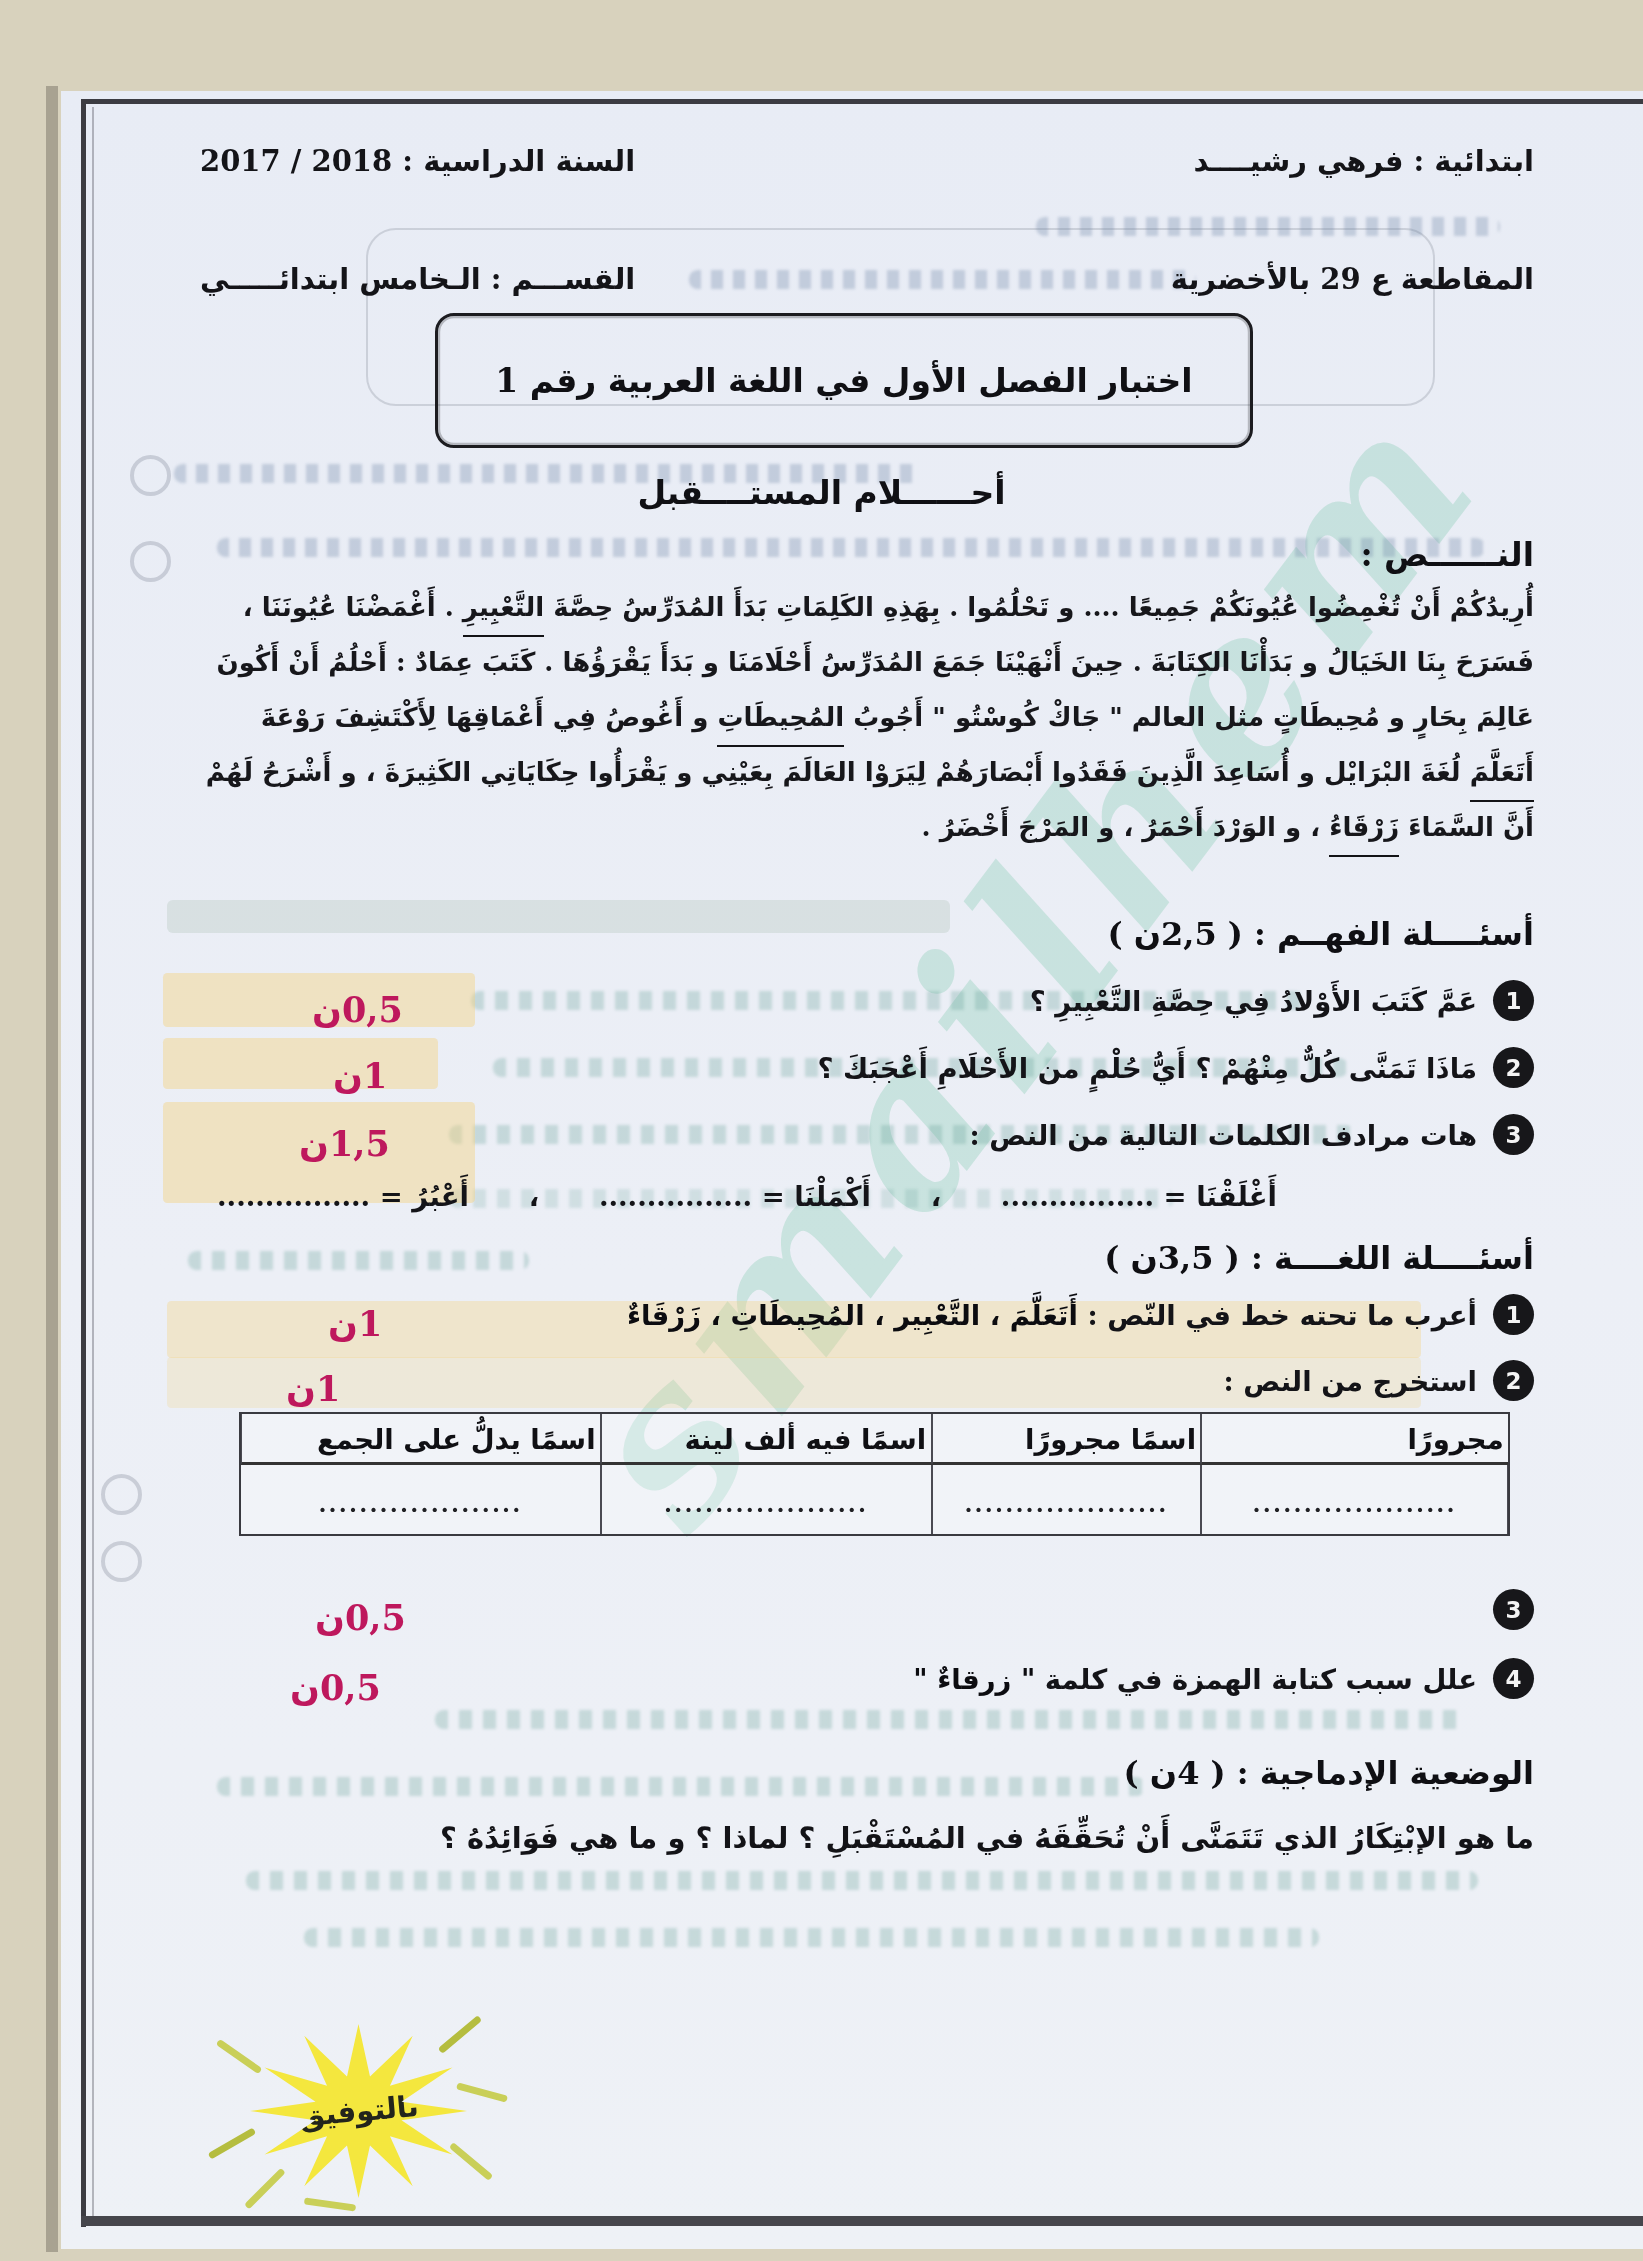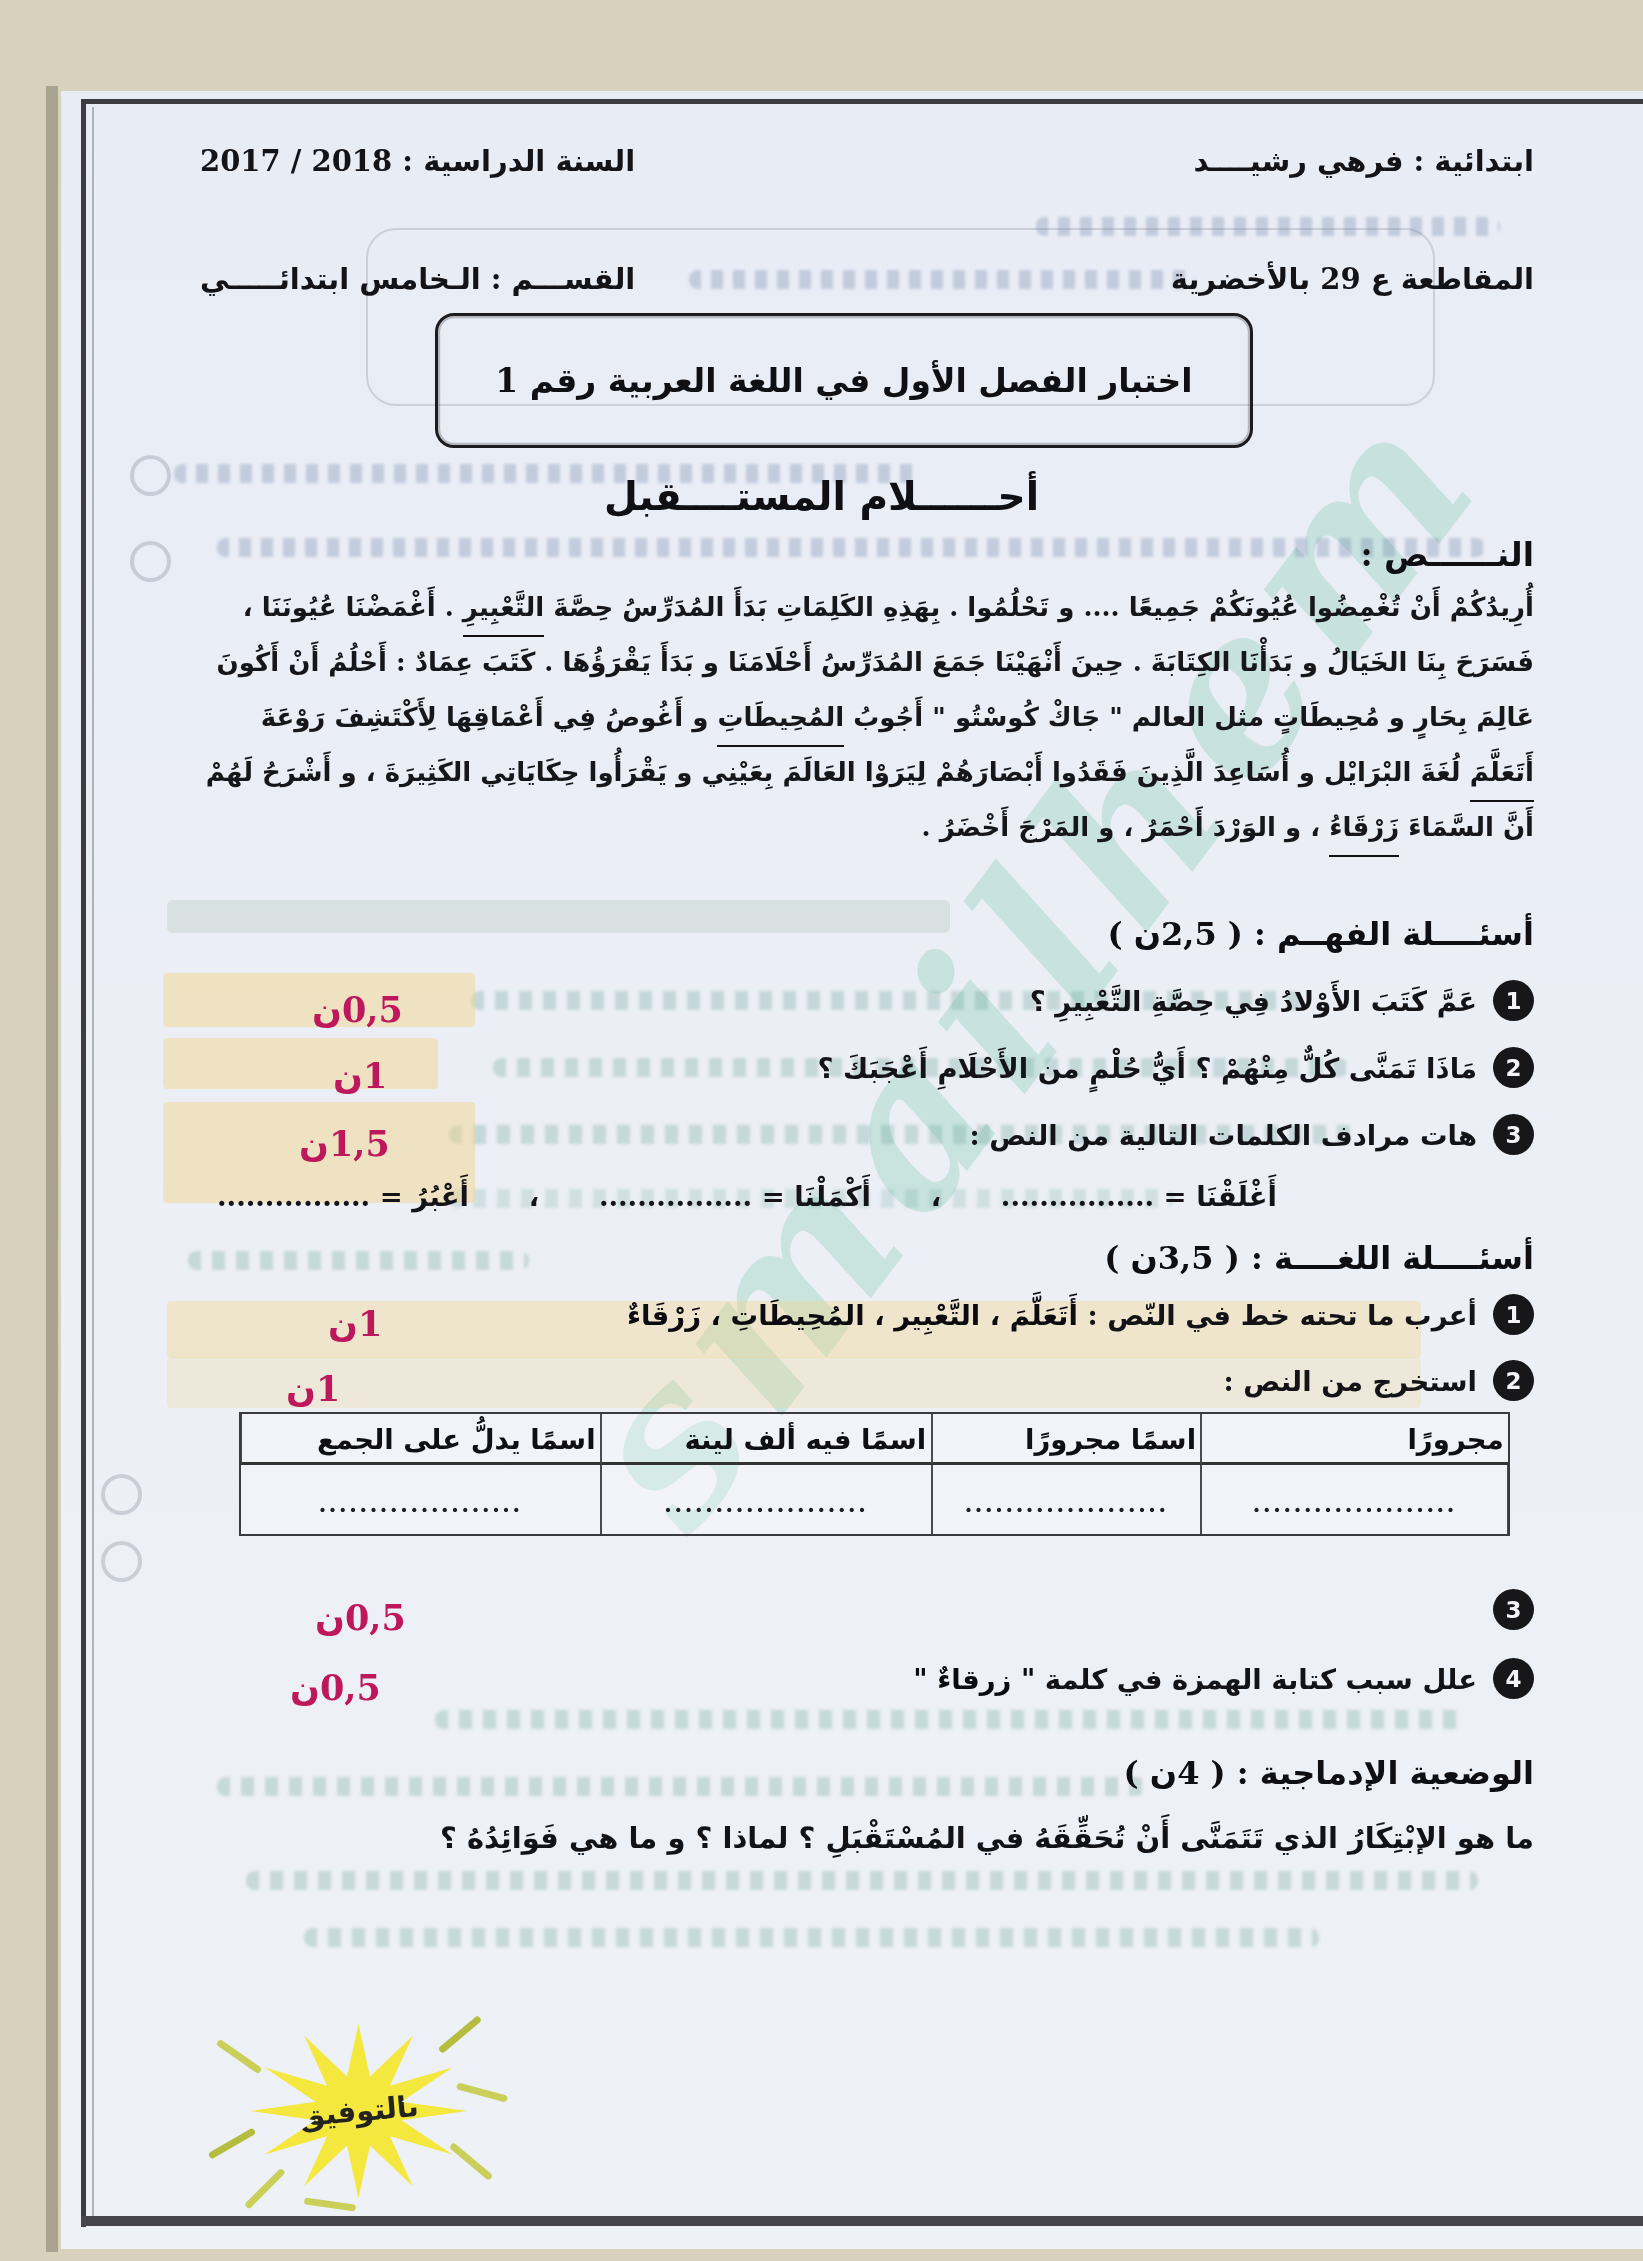--- a/index.html
+++ b/index.html
@@ -14,21 +14,21 @@
   .frame-left{position:absolute;left:81px;top:99px;width:5px;height:2128px;background:#3c3c42;}
   .frame-left-thin{position:absolute;left:92px;top:107px;width:2.2px;height:2110px;background:rgba(70,70,80,.35);}
   .bottom-line{position:absolute;left:81px;right:0;top:2216px;height:10px;background:#46464c;}
   
   .h-label{font-weight:bold;font-size:29px;white-space:nowrap;color:#141418;margin-left:30px;}
   .title-box{position:absolute;left:435px;top:313px;width:812px;height:129px;
              border:3.6px solid #1c1c20;border-radius:19px;display:flex;align-items:center;justify-content:center;
              box-shadow:inset 0 0 0 2.2px rgba(28,28,32,.25);}
   .title-box span{font-weight:bold;font-size:33px;color:#101014;}
   
-  .read-title{position:absolute;left:0;right:0;top:473px;text-align:center;font-weight:bold;font-size:39px;color:#101014;}
+  .read-title{position:absolute;left:0;right:0;top:473px;text-align:center;font-weight:bold;font-size:33px;color:#101014;}
   .nass{position:absolute;right:109px;top:535px;font-weight:bold;font-size:33px;color:#101014;}
   .para{position:absolute;right:109px;left:101px;top:580px;font-weight:700;font-size:26px;line-height:55px;text-align:right;color:#17171b;}
   .uline{border-bottom:2.9px solid #131316;padding-bottom:13px;}
   
   .sec-title{position:absolute;right:109px;font-weight:bold;font-size:32px;color:#0f0f13;white-space:nowrap;}
   .q-row{position:absolute;right:109px;display:flex;align-items:center;gap:16px;white-space:nowrap;}
   .q-num{width:41px;height:41px;border-radius:50%;background:#17171a;color:#f4f4f4;
          display:flex;align-items:center;justify-content:center;font-size:23px;font-weight:bold;flex:0 0 auto;
          font-family:"DejaVu Sans",sans-serif;}
   .q-text{font-weight:bold;font-size:27.5px;color:#141418;}

